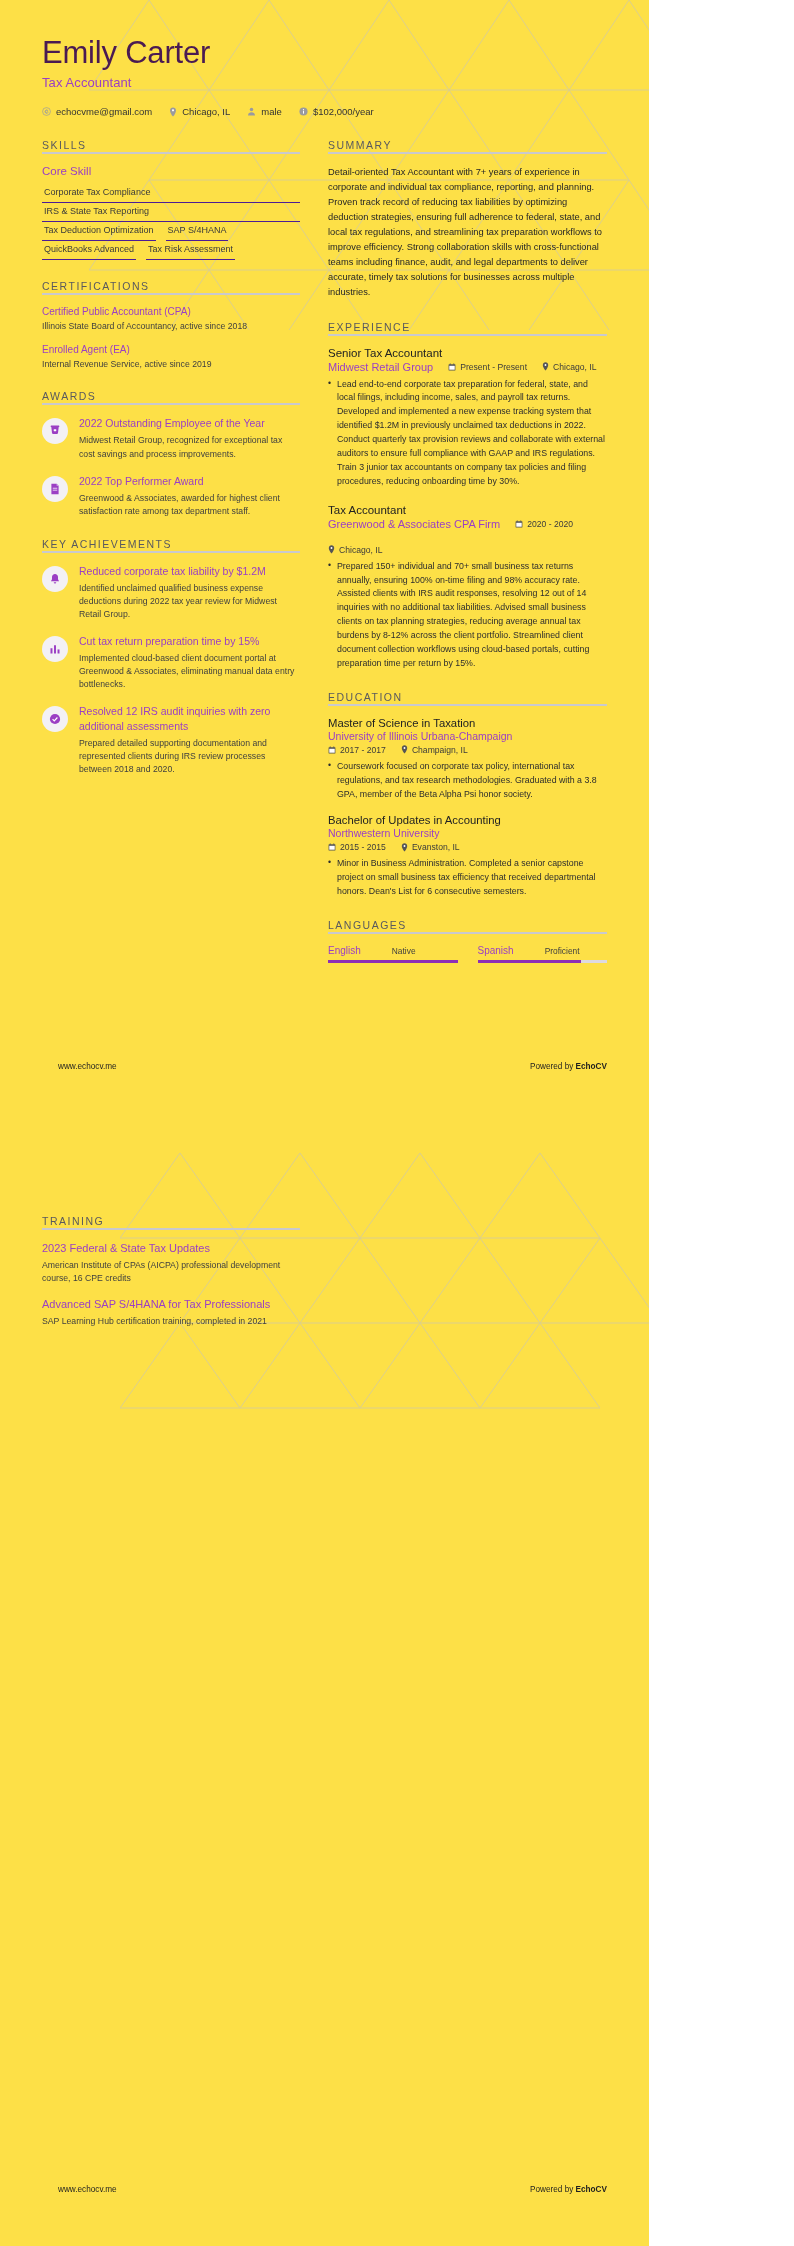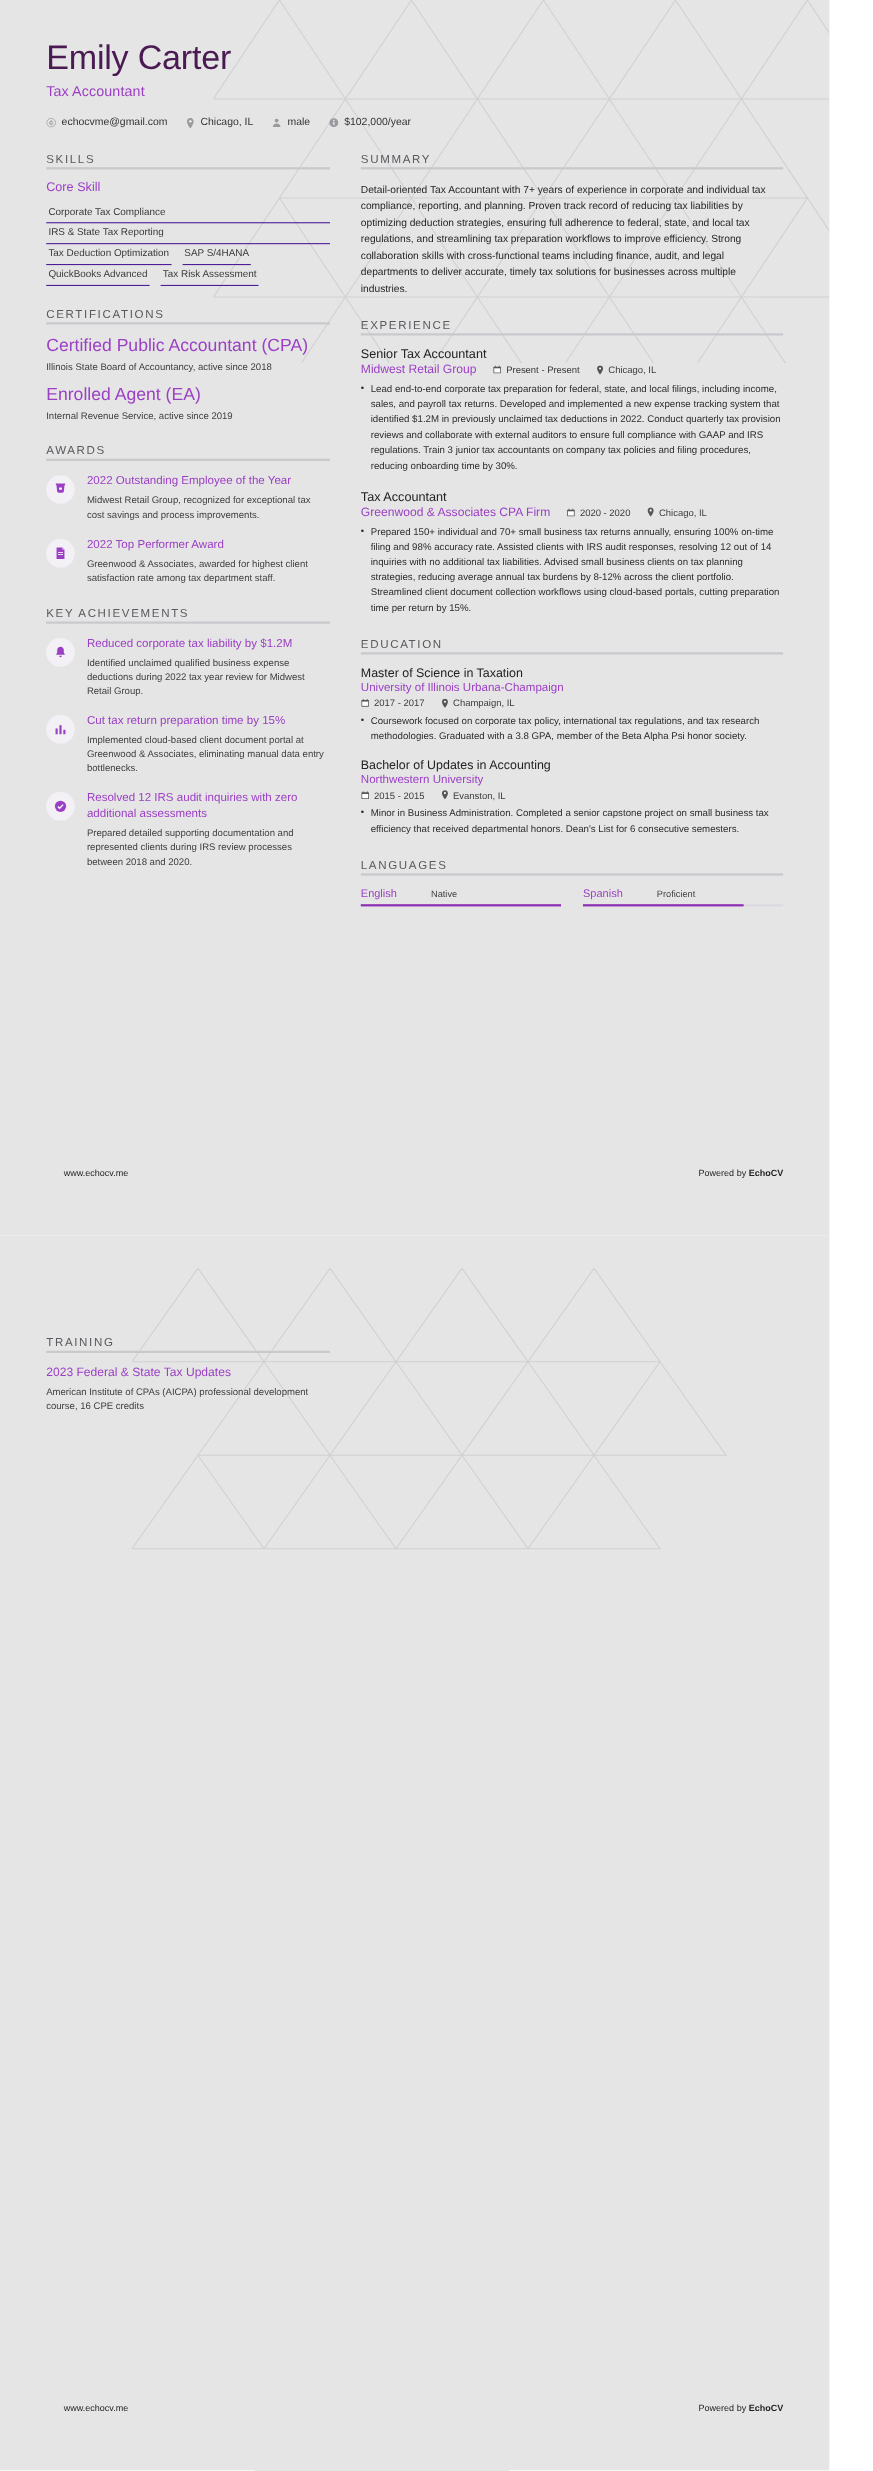--- a/index.html
+++ b/index.html
@@ -4,23 +4,23 @@
 <style>
   * { box-sizing: border-box; margin: 0; padding: 0; }
   html, body {
     width: 794px;
     background: #ffffff;
     font-family: "Liberation Sans", sans-serif;
     color: #2b2b2b;
   }
   .page {
     position: relative;
-    width: 754px;
+    width: 649px;
     height: 1123px;
-    background: #e5e5e5;
+    background: #fde047;
     overflow: hidden;
   }
   .bg-pattern {
     position: absolute;
     top: 0; right: 0;
     width: 560px;
     height: 330px;
     opacity: 0.55;
     pointer-events: none;
   }
@@ -108,21 +108,21 @@
     color: #3a3a3a;
     padding: 3px 2px 5px 2px;
     border-bottom: 1px solid #4c1d95;
     white-space: nowrap;
   }
   .skill-chip.w-full { flex: 1 1 auto; }
 
   
   .cert-item { margin-bottom: 11px; }
   .cert-name {
-    font-size: 16px;
+    font-size: 10px;
     color: #9b3fc4;
     margin-bottom: 3px;
   }
   .cert-meta {
     font-size: 8.7px;
     color: #3f3f3f;
     line-height: 1.45;
   }
 
   
@@ -636,20 +636,24 @@
     <div class="body-grid" style="margin-top:56px">
       <div class="col-left">
         <div class="sect">
           <div class="sect-title">TRAINING</div>
           <div class="sect-rule"></div>
 
           <div class="train-item">
             <div class="train-name">2023 Federal &amp; State Tax Updates</div>
             <div class="train-desc">American Institute of CPAs (AICPA) professional development course, 16 CPE credits</div>
           </div>
+          <div class="train-item">
+            <div class="train-name">Advanced SAP S/4HANA for Tax Professionals</div>
+            <div class="train-desc">SAP Learning Hub certification training, completed in 2021</div>
+          </div>
         </div>
       </div>
       <div class="col-right"></div>
     </div>
   </div>
 
   <div class="footer">
     <span>www.echocv.me</span>
     <span><span>Powered by </span><b>EchoCV</b></span>
   </div>

